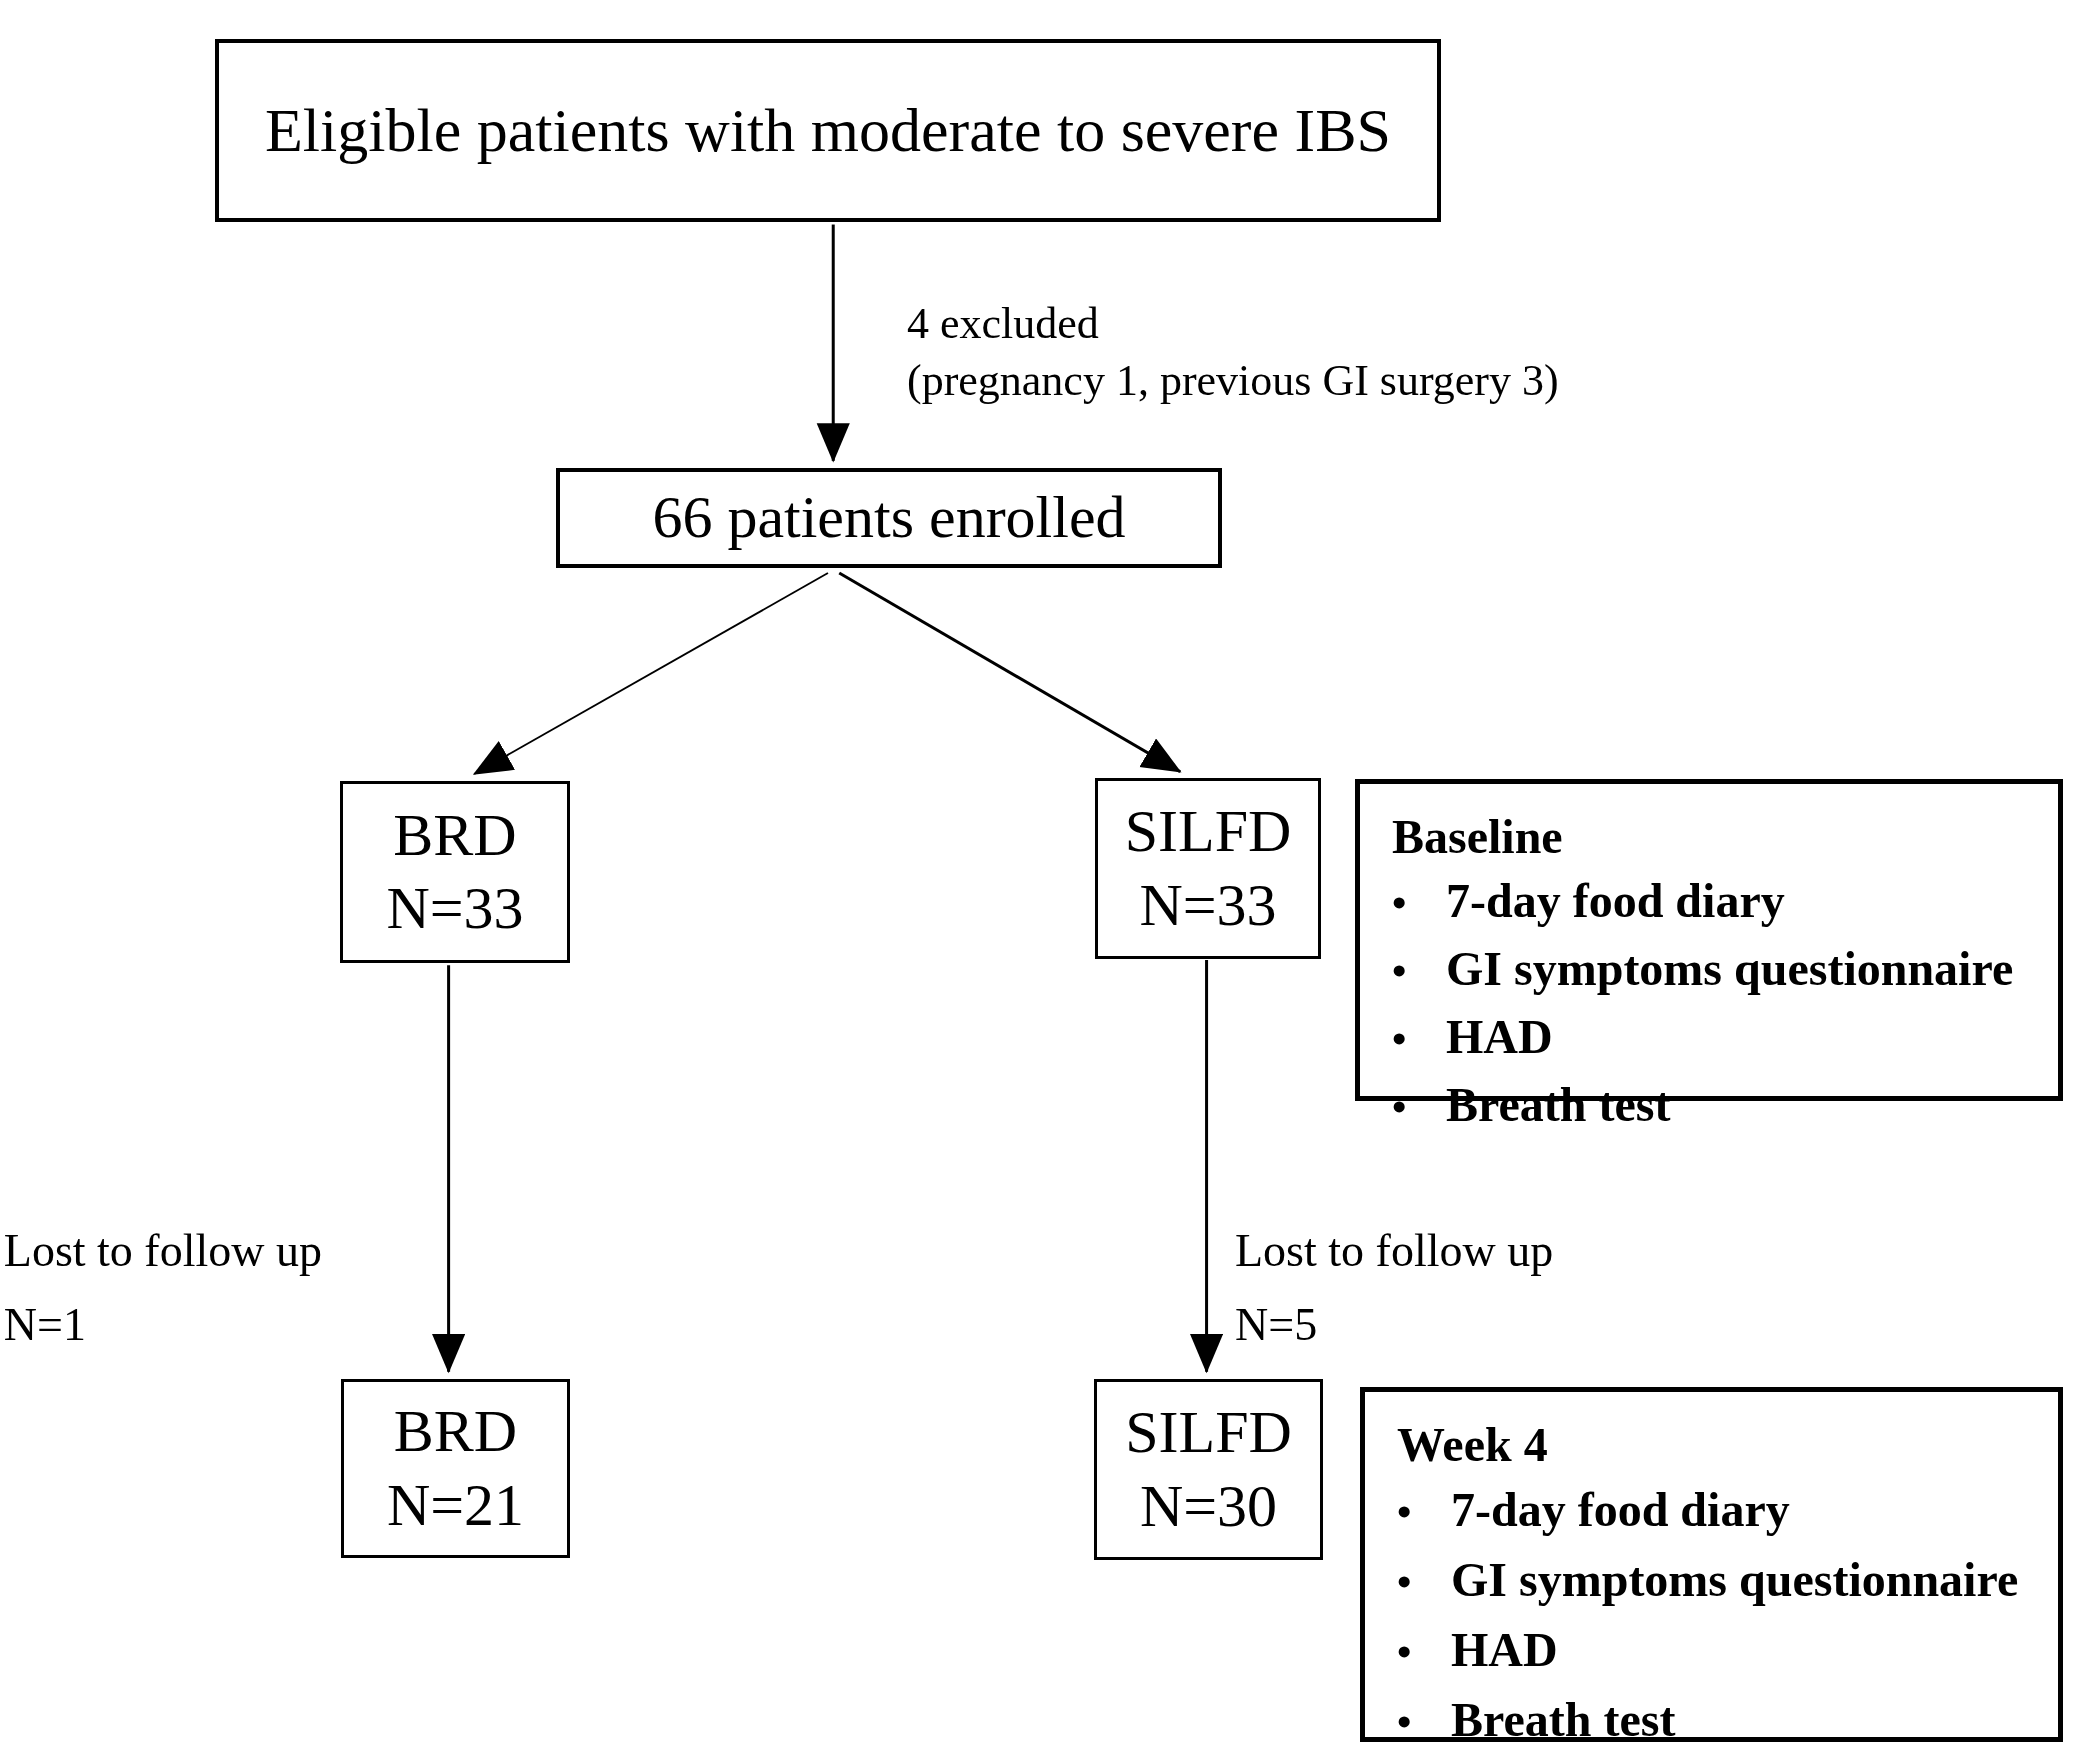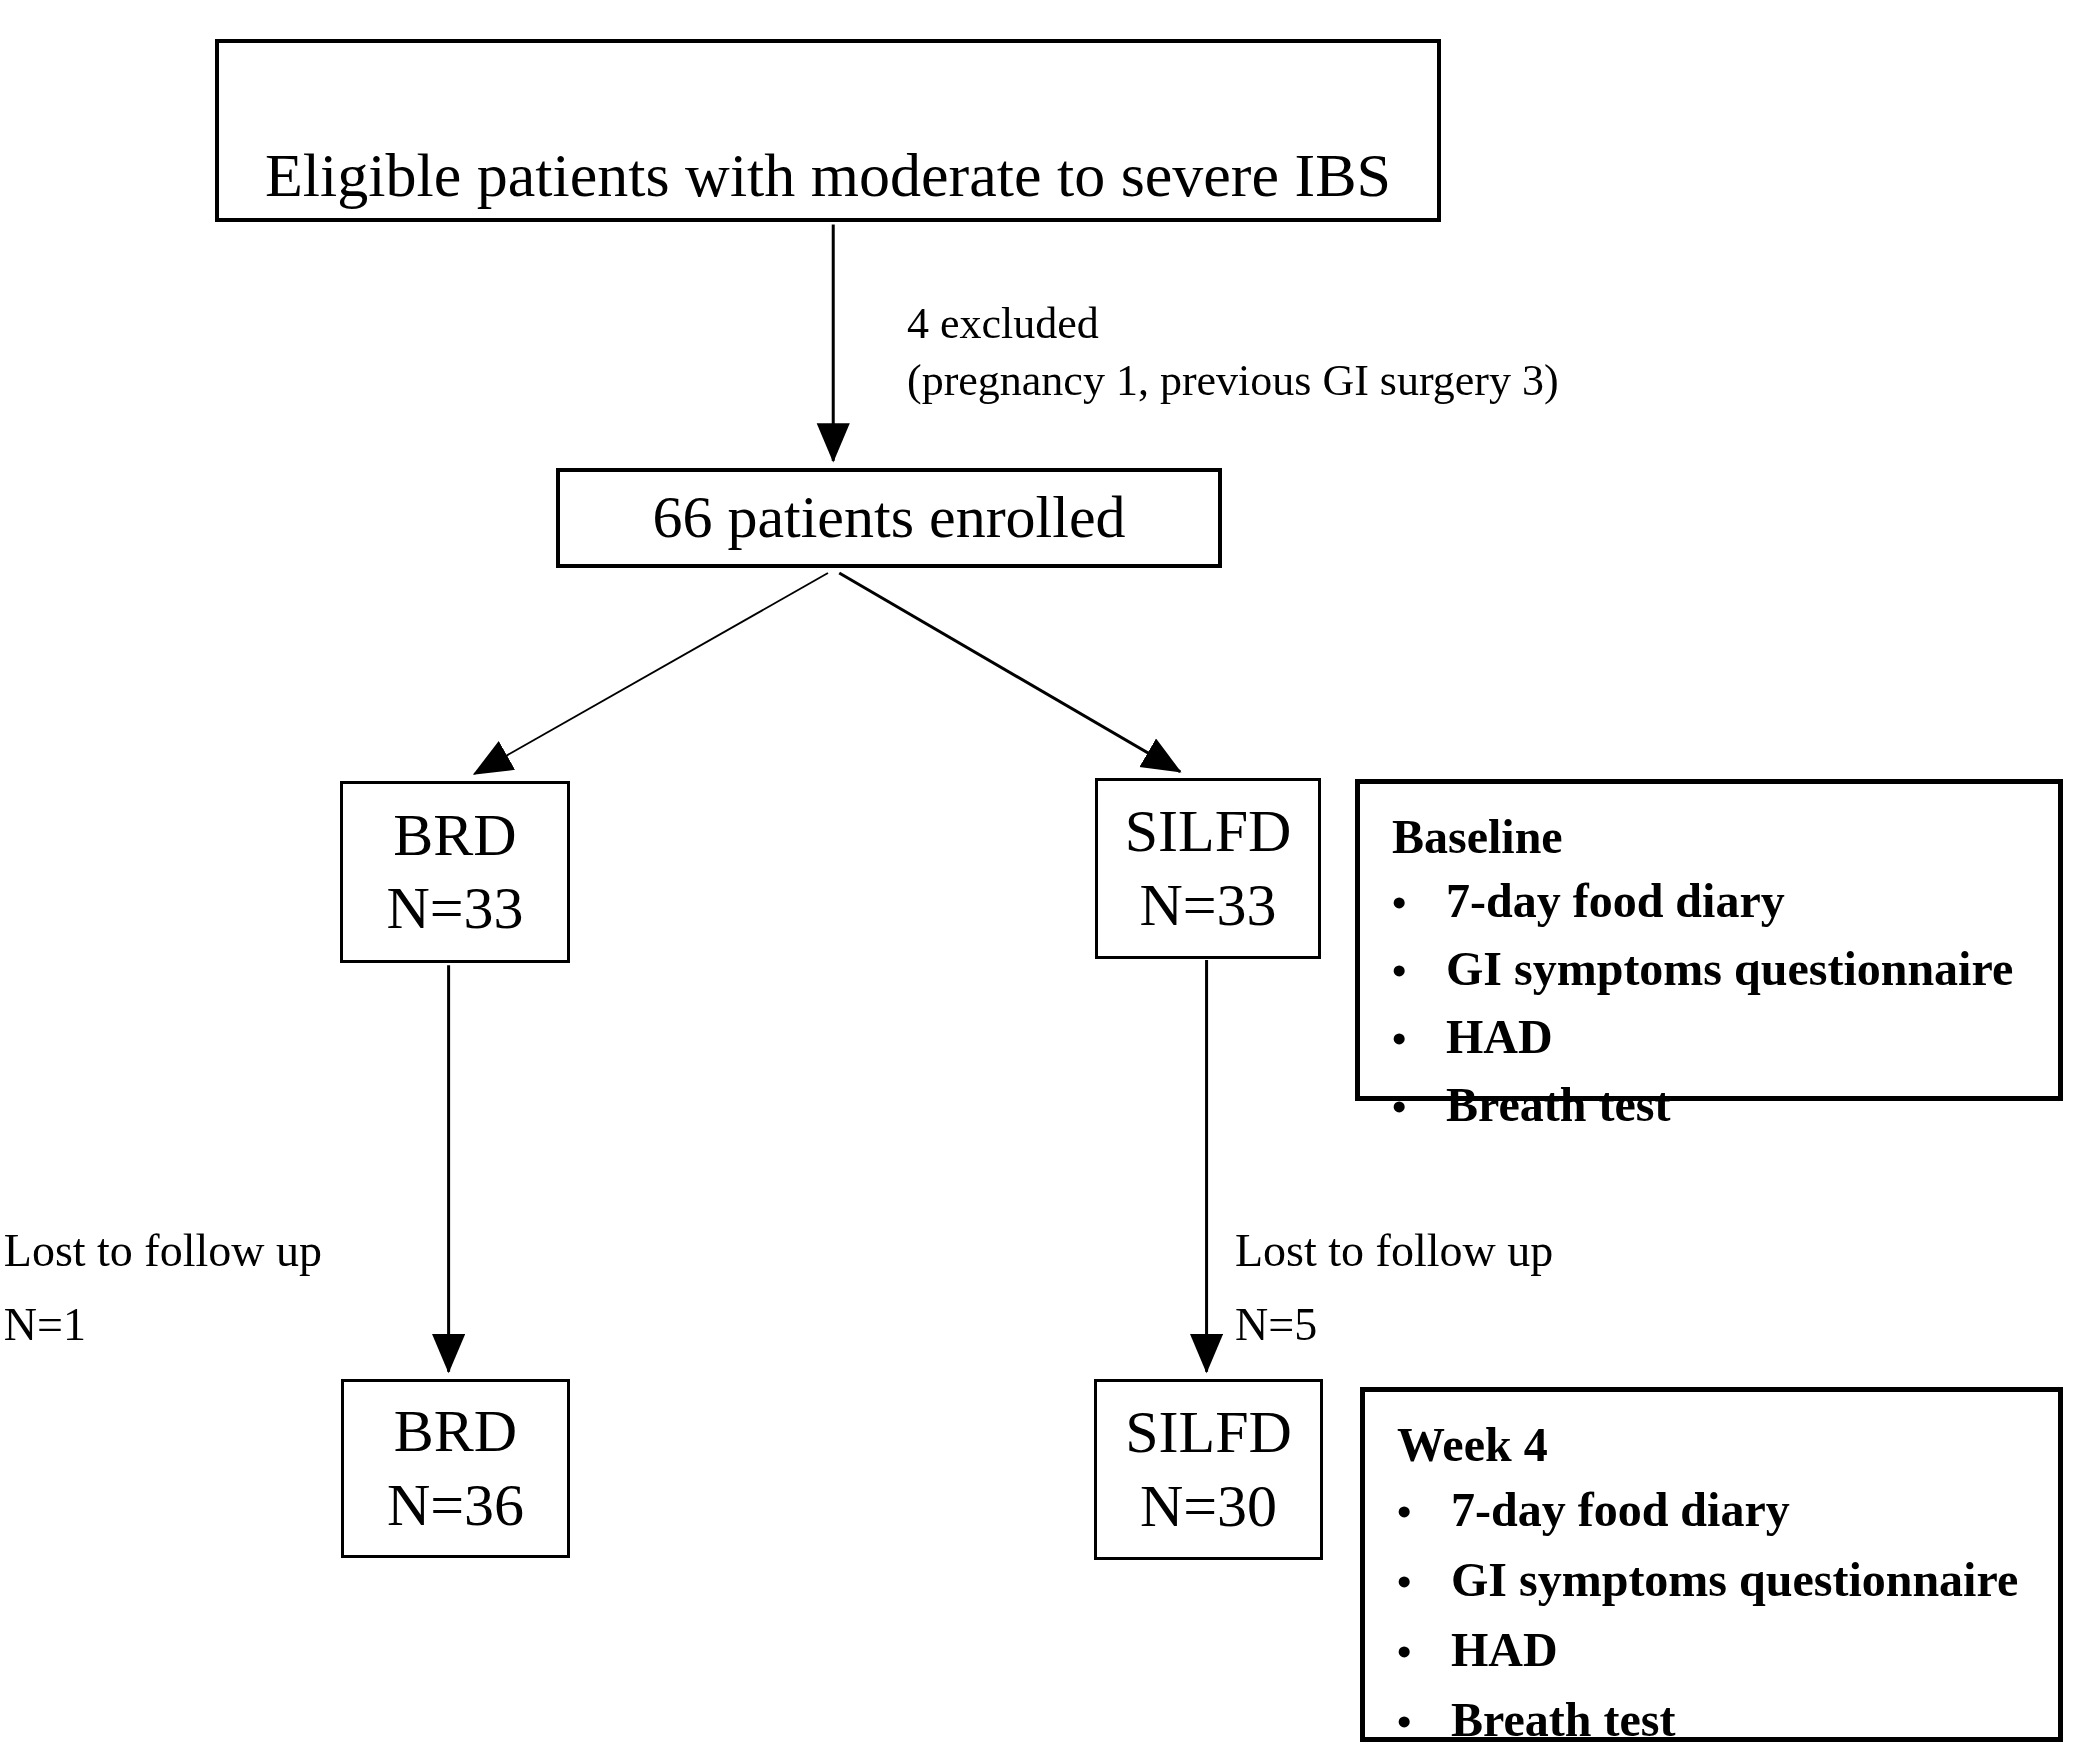--- a/index.html
+++ b/index.html
@@ -38,21 +38,20 @@
     text-align: center;
   }
   .label-box .line {
     font-size: 60px;
     line-height: 1.22;
     white-space: nowrap;
   }
   #box-eligible {
     left: 215px; top: 39px; width: 1226px; height: 183px;
     border-width: 4.5px;
-    justify-content: flex-end;
   }
   #box-eligible .line { font-size: 62px; line-height: 1.35; }
   #box-enrolled {
     left: 556px; top: 468px; width: 666px; height: 100px;
     border-width: 4.5px;
   }
   #box-brd1    { left: 340px;  top: 781px; width: 230px; height: 182px; }
   #box-silfd1  { left: 1095px; top: 778px; width: 226px; height: 181px; }
   #box-brd2    { left: 341px;  top: 1379px; width: 229px; height: 179px; }
   #box-silfd2  { left: 1094px; top: 1379px; width: 229px; height: 181px; }
@@ -167,21 +166,21 @@
     <div>N=1</div>
   </div>
 
   <div class="lost-text" id="lost-right">
     <div>Lost to follow up</div>
     <div>N=5</div>
   </div>
 
   <div class="box label-box" id="box-brd2">
     <div class="line">BRD</div>
-    <div class="line">N=36</div>
+    <div class="line">N=21</div>
   </div>
 
   <div class="box label-box" id="box-silfd2">
     <div class="line">SILFD</div>
     <div class="line">N=30</div>
   </div>
 
   <div class="box panel" id="box-week4">
     <div class="panel-title">Week 4</div>
     <div class="bullet-row">

